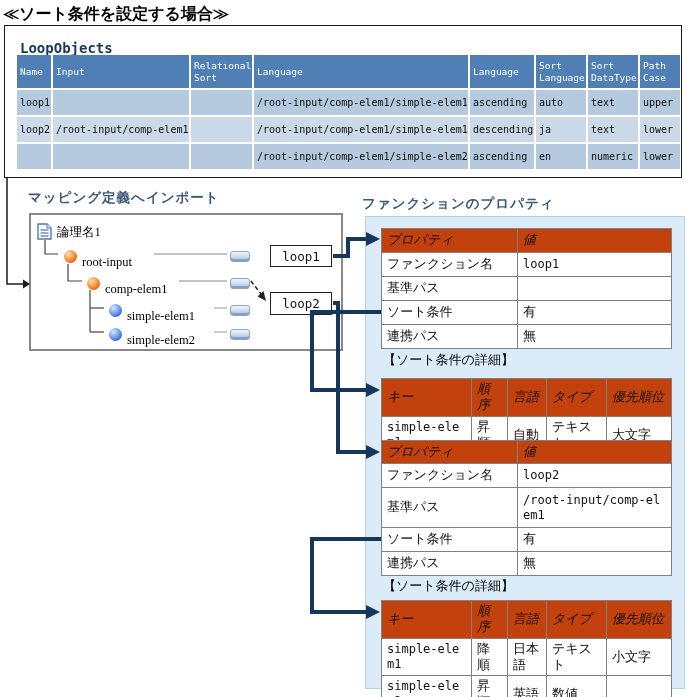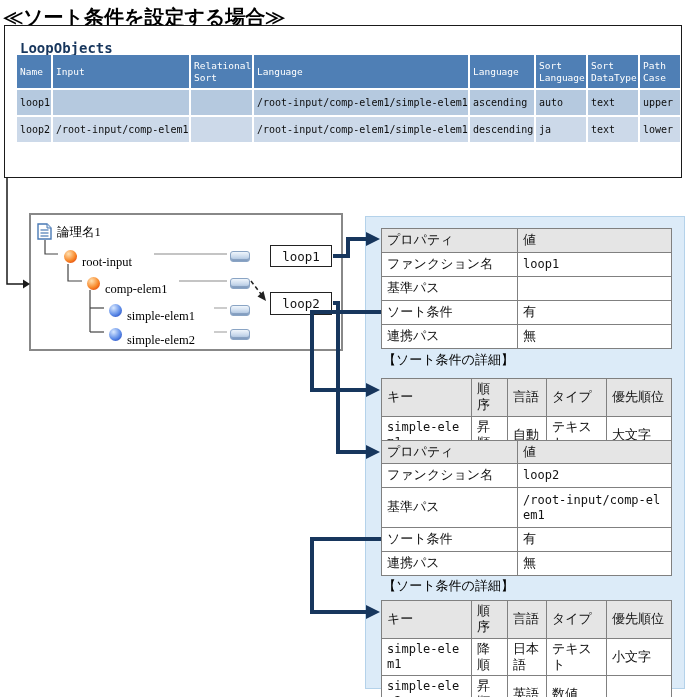--- a/index.html
+++ b/index.html
@@ -13,21 +13,21 @@
     --loopobjects_title:#17365d;
   }
   *{margin:0;padding:0;box-sizing:border-box;}
   html,body{background:#ffffff;}
   .page{
     position:relative;width:687px;height:697px;background:#fff;overflow:hidden;
     font-family:"Liberation Sans",sans-serif;color:#111;
   }
   .mono{font-family:"DejaVu Sans Mono","Liberation Sans",sans-serif;}
   .page-title{
-    position:absolute;left:3px;top:4px;font-size:20px;font-weight:bold;color:#000;
+    position:absolute;left:3px;top:4px;font-size:16px;font-weight:bold;color:#000;
   }
   
   .outer-frame{
     position:absolute;left:4px;top:25px;width:678px;height:153px;
     border:1px solid #1a1a1a;background:#fff;
   }
   .loopobjects-title{
     position:absolute;left:20px;top:40px;font-size:14px;font-weight:600;
     color:var(--loopobjects_title);
   }
@@ -85,21 +85,21 @@
     background:var(--panel_blue);border:1px solid var(--panel_border);
   }
   table.prop-table,table.detail-table{
     position:absolute;width:290px;border-collapse:collapse;table-layout:fixed;
     background:#fff;font-size:13px;
   }
   .prop-table th,.prop-table td,.detail-table th,.detail-table td{
     border:1px solid #808080;padding:2px 5px;text-align:left;vertical-align:middle;
     overflow:hidden;line-height:1.25;
   }
-  .prop-table th,.detail-table th{background:#e5e5e5;font-weight:normal;}
+  .prop-table th,.detail-table th{background:#c2410c;font-weight:normal;font-style:italic;}
   .prop-table td.mono,.detail-table td.mono{font-size:12px;word-break:break-all;white-space:normal;}
   #table-fn1{left:381px;top:228px;}
   #table-fn1 tr{height:24px;}
   #table-detail1{left:381px;top:378px;}
   #table-detail1 thead tr{height:24px;}
   #table-detail1 tbody tr{height:26px;}
   #table-fn2{left:381px;top:440px;}
   #table-fn2 tr{height:24px;}
   #table-fn2 thead tr{height:23px;}
   #table-fn2 tbody tr:nth-child(2){height:40px;}
@@ -160,23 +160,35 @@
         <tr class="r1">
           <td class="mono">loop2</td>
           <td class="mono">/root-input/comp-elem1</td>
           <td></td>
           <td class="mono">/root-input/comp-elem1/simple-elem1</td>
           <td class="mono">descending</td>
           <td class="mono">ja</td>
           <td class="mono">text</td>
           <td class="mono">lower</td>
         </tr>
-      </tbody>
-    </table>
-
+        <tr class="r2">
+          <td></td>
+          <td></td>
+          <td></td>
+          <td class="mono">/root-input/comp-elem1/simple-elem2</td>
+          <td class="mono">ascending</td>
+          <td class="mono">en</td>
+          <td class="mono">numeric</td>
+          <td class="mono">lower</td>
+        </tr>
+      </tbody>
+    </table>
+
+  <div id="import-label" class="section-label">マッピング定義へインポート</div>
+  <div id="props-label" class="section-label">ファンクションのプロパティ</div>
 
   <div class="tree-box">
     <span style="position:absolute;left:6px;top:8px;">
       <svg width="15" height="17" viewBox="0 0 15 17">
         <path d="M1 1 h9 l4 4 v11 h-13 z" fill="#fff" stroke="#4a7ab5" stroke-width="1.4"></path>
         <path d="M10 1 v4 h4" fill="#dce8f5" stroke="#4a7ab5" stroke-width="1"></path>
         <line x1="3.5" y1="7" x2="11.5" y2="7" stroke="#4a7ab5" stroke-width="1.2"></line>
         <line x1="3.5" y1="10" x2="11.5" y2="10" stroke="#4a7ab5" stroke-width="1.2"></line>
         <line x1="3.5" y1="13" x2="11.5" y2="13" stroke="#4a7ab5" stroke-width="1.2"></line>
       </svg>

